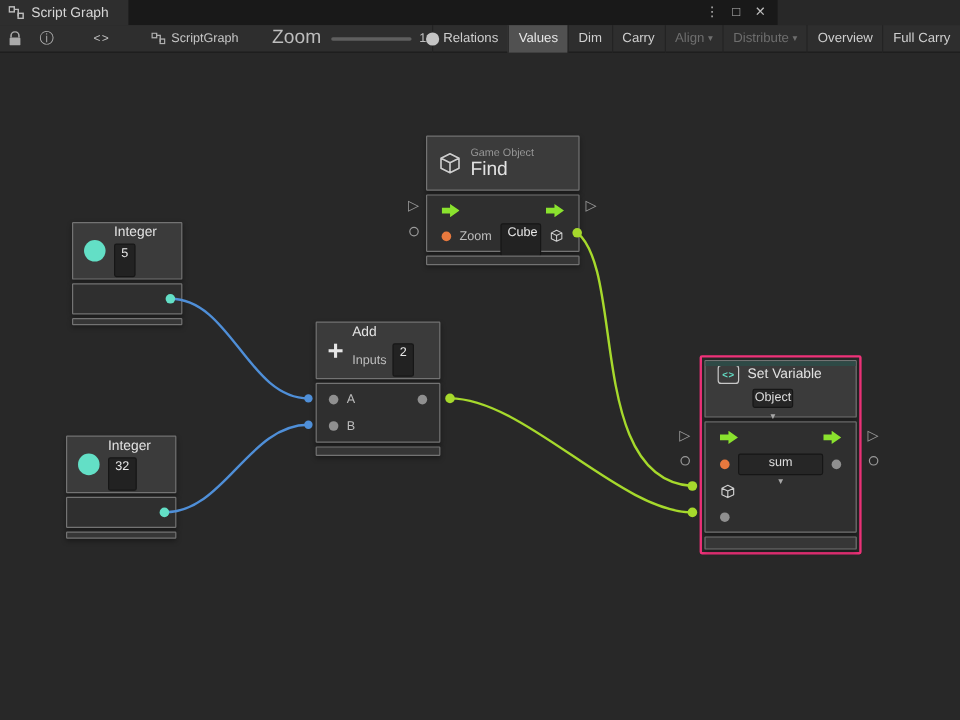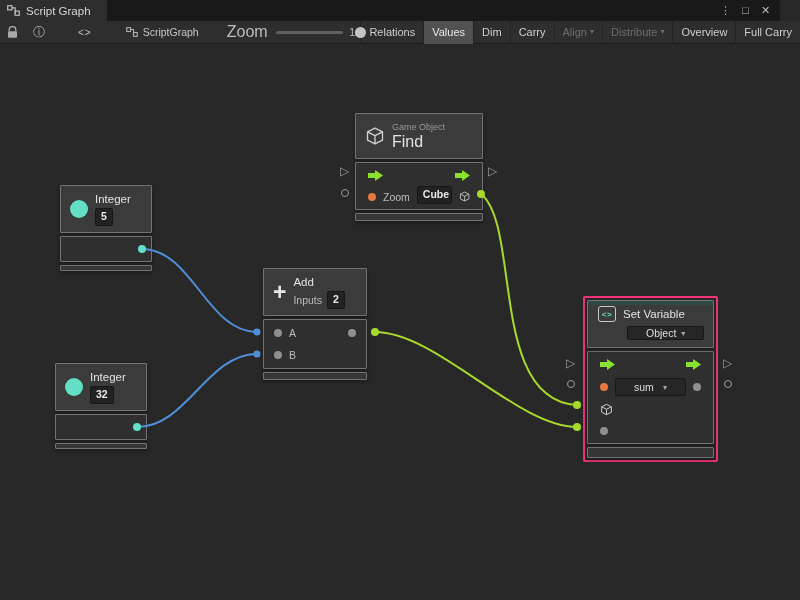--- a/index.html
+++ b/index.html
@@ -5,21 +5,21 @@
   :root{
     --teal:#63dfc6; --orange:#e8793e; --wire-blue:#4f8fd8; --wire-green:#a6d92c;
     --flow-green:#8ae22e; --selection-pink:#f0327a; --gray-port:#8f8f8f;
   }
   *{margin:0;padding:0;box-sizing:border-box;}
   html,body{width:800px;height:600px;overflow:hidden;}
   body{position:relative;background:#282828;font-family:"Liberation Sans",sans-serif;
        font-size:11px;color:#c8c8c8;user-select:none;}
 
   
-  .titlebar{position:absolute;top:0;left:0;width:780px;height:21px;background:#191919;
+  .titlebar{position:absolute;top:0;left:0;width:648px;height:21px;background:#191919;
             display:flex;align-items:center;}
   .tab{height:21px;background:#2e2e2e;display:flex;align-items:center;gap:6px;
        padding:0 16px 0 7px;}
   .tab-label{color:#d6d6d6;font-size:11.5px;white-space:nowrap;}
   .win-controls{margin-left:auto;display:flex;align-items:center;gap:3px;padding-right:6px;color:#bdbdbd;}
   .win-btn{width:17px;text-align:center;font-size:11px;line-height:21px;cursor:default;}
 
   
   .toolbar{position:absolute;top:21px;left:0;width:800px;height:23px;background:#2e2e2e;
            border-bottom:1px solid #1a1a1a;display:flex;align-items:center;}
@@ -48,33 +48,33 @@
   .blk{background:#2f2f2f;border:1px solid #737373;border-radius:1px;
        box-shadow:0 2px 4px rgba(0,0,0,.35);}
   .hdr{background:#3b3b3b;display:flex;align-items:center;gap:7px;padding:0 9px;}
   .ftr{background:#363636;}
   .bdy{background:#2f2f2f;padding:2px 0;}
   .row{display:flex;align-items:center;height:21px;padding:0 12px;gap:7px;}
   .flow-row{justify-content:space-between;}
   .hcol{display:flex;flex-direction:column;gap:3px;justify-content:center;}
   .ntitle{color:#e2e2e2;font-size:11.5px;}
   .nsub{color:#979797;font-size:9px;}
-  .field{background:#222;border:1px solid #161616;border-radius:2px;padding:0 5px;height:18px;
-         line-height:14px;font-size:10.5px;color:#e8e8e8;align-self:flex-start;min-width:16px;text-align:center;font-weight:bold;}
+  .field{background:#222;border:1px solid #161616;border-radius:2px;padding:0 5px;height:28px;
+         line-height:14px;font-size:10.5px;color:#e8e8e8;align-self:flex-start;min-width:16px;text-align:center;}
   .inline-lbl{color:#bdbdbd;font-size:10.5px;}
   .dot{width:8px;height:8px;border-radius:50%;flex:0 0 auto;}
   .dot.orange{background:var(--orange);}
   .dot.gray{background:var(--gray-port);}
   .right{margin-left:auto;}
   .teal-circle{width:18px;height:18px;border-radius:50%;background:var(--teal);flex:0 0 auto;}
   .plus-glyph{font-size:23px;font-weight:bold;color:#e6e6e6;line-height:1;}
   .flow-arrow{width:15px;height:11px;background:var(--flow-green);
               clip-path:polygon(0 28%,47% 28%,47% 0,100% 50%,47% 100%,47% 72%,0 72%);}
   .dropdown{background:#262626;border:1px solid #161616;border-radius:2px;height:16px;
-            display:flex;align-items:center;gap:5px;padding:0 18px;font-size:10.5px;color:#dedede;}
+            display:flex;align-items:center;gap:5px;padding:0 1px;font-size:10.5px;color:#dedede;flex-direction:column;}
   .dropdown .caret{font-size:8px;color:#a8a8a8;}
   .var-dd{width:74px;justify-content:space-between;height:18px;}
 
   
   .sv-node{border:2px solid var(--selection-pink);border-radius:2px;padding:2px;gap:3px;}
   .sv-hdr{position:relative;flex-direction:column;align-items:flex-start;justify-content:flex-end;
           gap:4px;padding:8px 10px 7px;}
   .sv-strip{position:absolute;top:0;left:0;right:0;height:4px;background:#2e4a46;}
   .sv-head-row{display:flex;align-items:center;gap:7px;}
   .var-icon{width:18px;height:16px;border:1.5px solid #c8c8c8;border-radius:3px;

